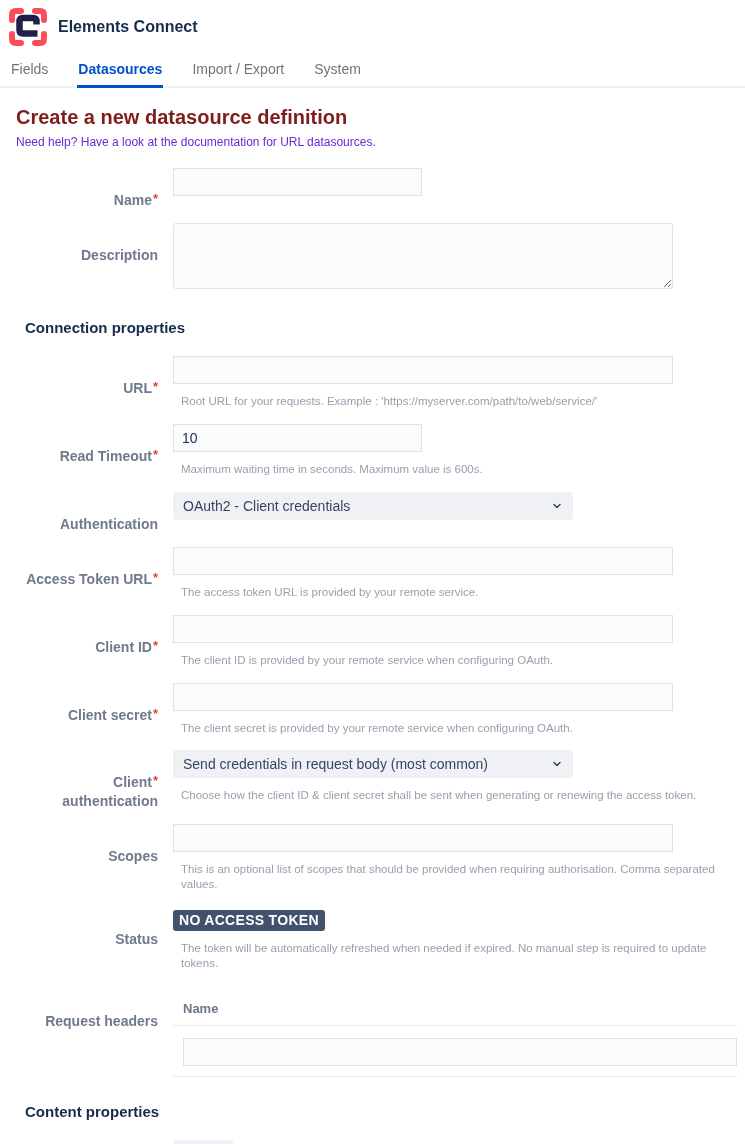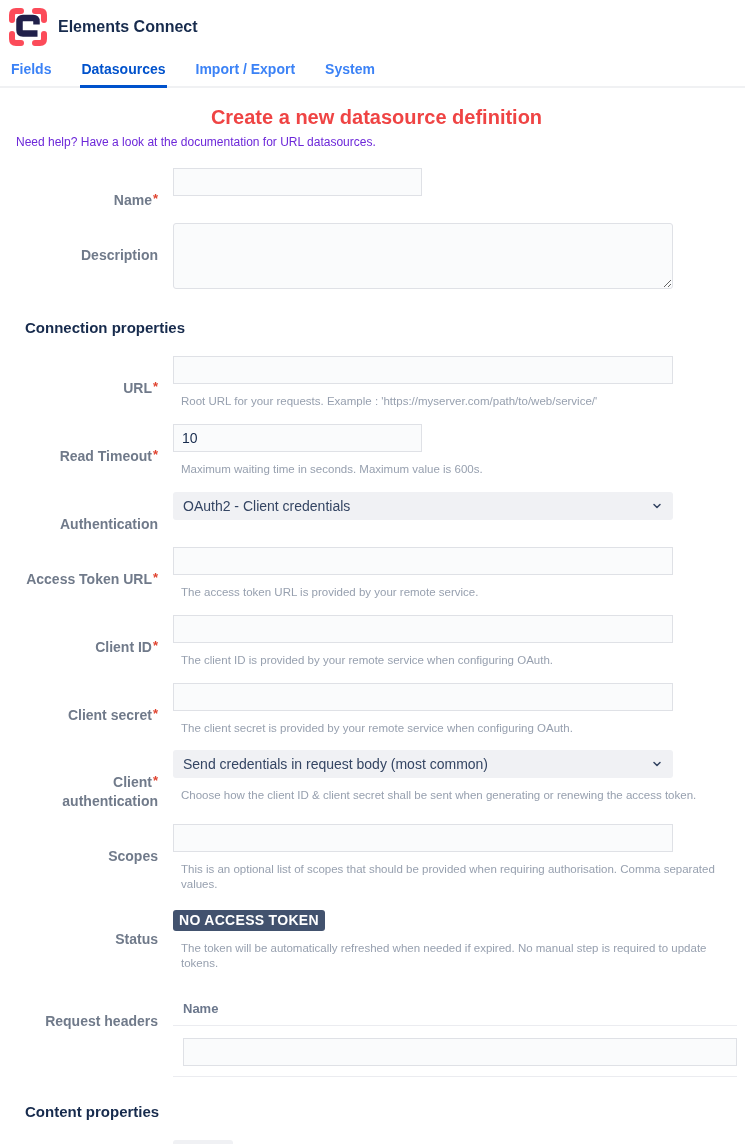--- a/index.html
+++ b/index.html
@@ -29,41 +29,39 @@
   
   .nav-tabs {
     display: flex;
     gap: 28px;
     padding-left: 10px;
     margin-top: 6px;
     border-bottom: 2px solid #f0f1f3;
   }
   .nav-tab {
     font-size: 14px;
-    color: #3b82f6;
+    color: #737373;
     padding: 6px 1px 8px 1px;
     cursor: pointer;
     border-bottom: 3px solid transparent;
     margin-bottom: -2px;
-    font-weight: bold;
   }
   .nav-tab.active {
     color: #0052cc;
     font-weight: 700;
     border-bottom-color: #0052cc;
   }
 
   
   .page-head { padding: 12px 8px 0 8px; }
   .page-title {
     font-size: 20px;
     font-weight: 600;
-    color: #ef4444;
+    color: #7f1d1d;
     margin: 6px 0 3px 8px;
-    text-align: center;
   }
   .help-link {
     display: inline-block;
     margin-left: 8px;
     font-size: 12px;
     color: #6d28d9;
     text-decoration: none;
     cursor: pointer;
   }
 
@@ -111,21 +109,21 @@
     border-radius: 3px;
     padding: 6px 8px;
     font-family: inherit;
     font-size: 14px;
     color: #172b4d;
     resize: both;
     outline: none;
   }
 
   .select-box {
-    width: 500px;
+    width: 400px;
     height: 28px;
     background: #f0f1f4;
     border-radius: 3px;
     display: flex;
     align-items: center;
     justify-content: space-between;
     padding: 0 10px;
     font-size: 14px;
     color: #344563;
     cursor: pointer;

